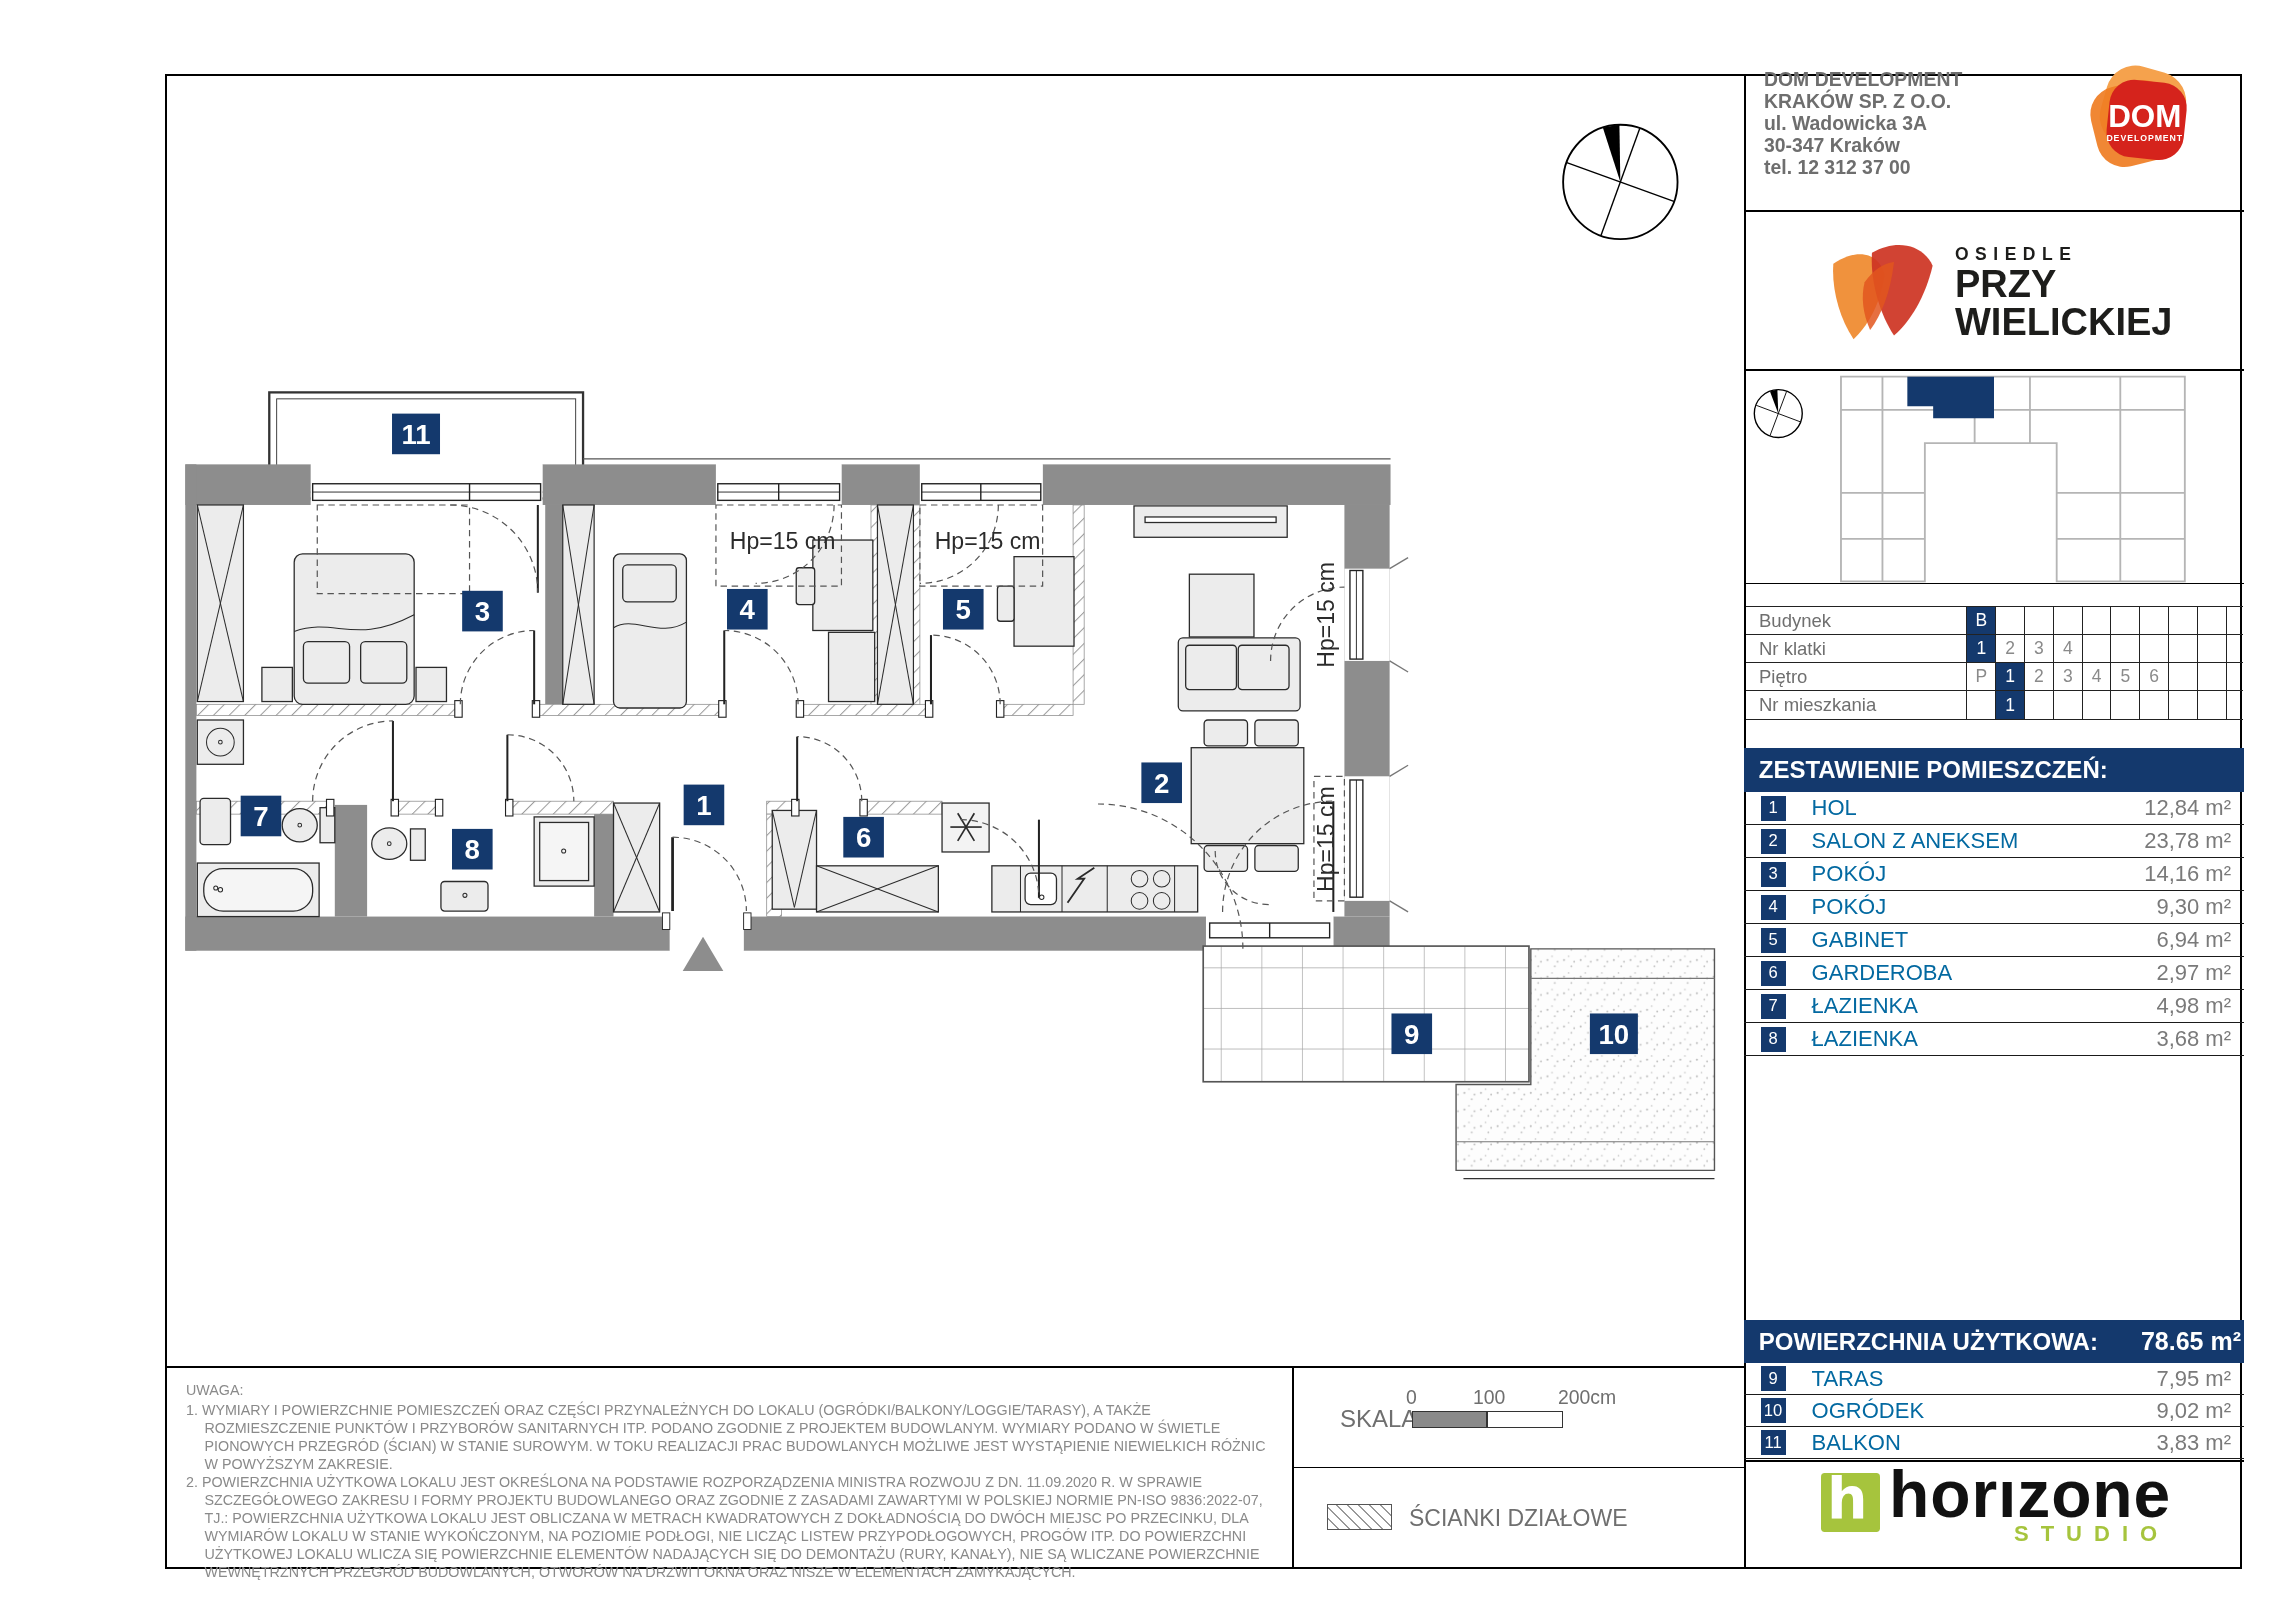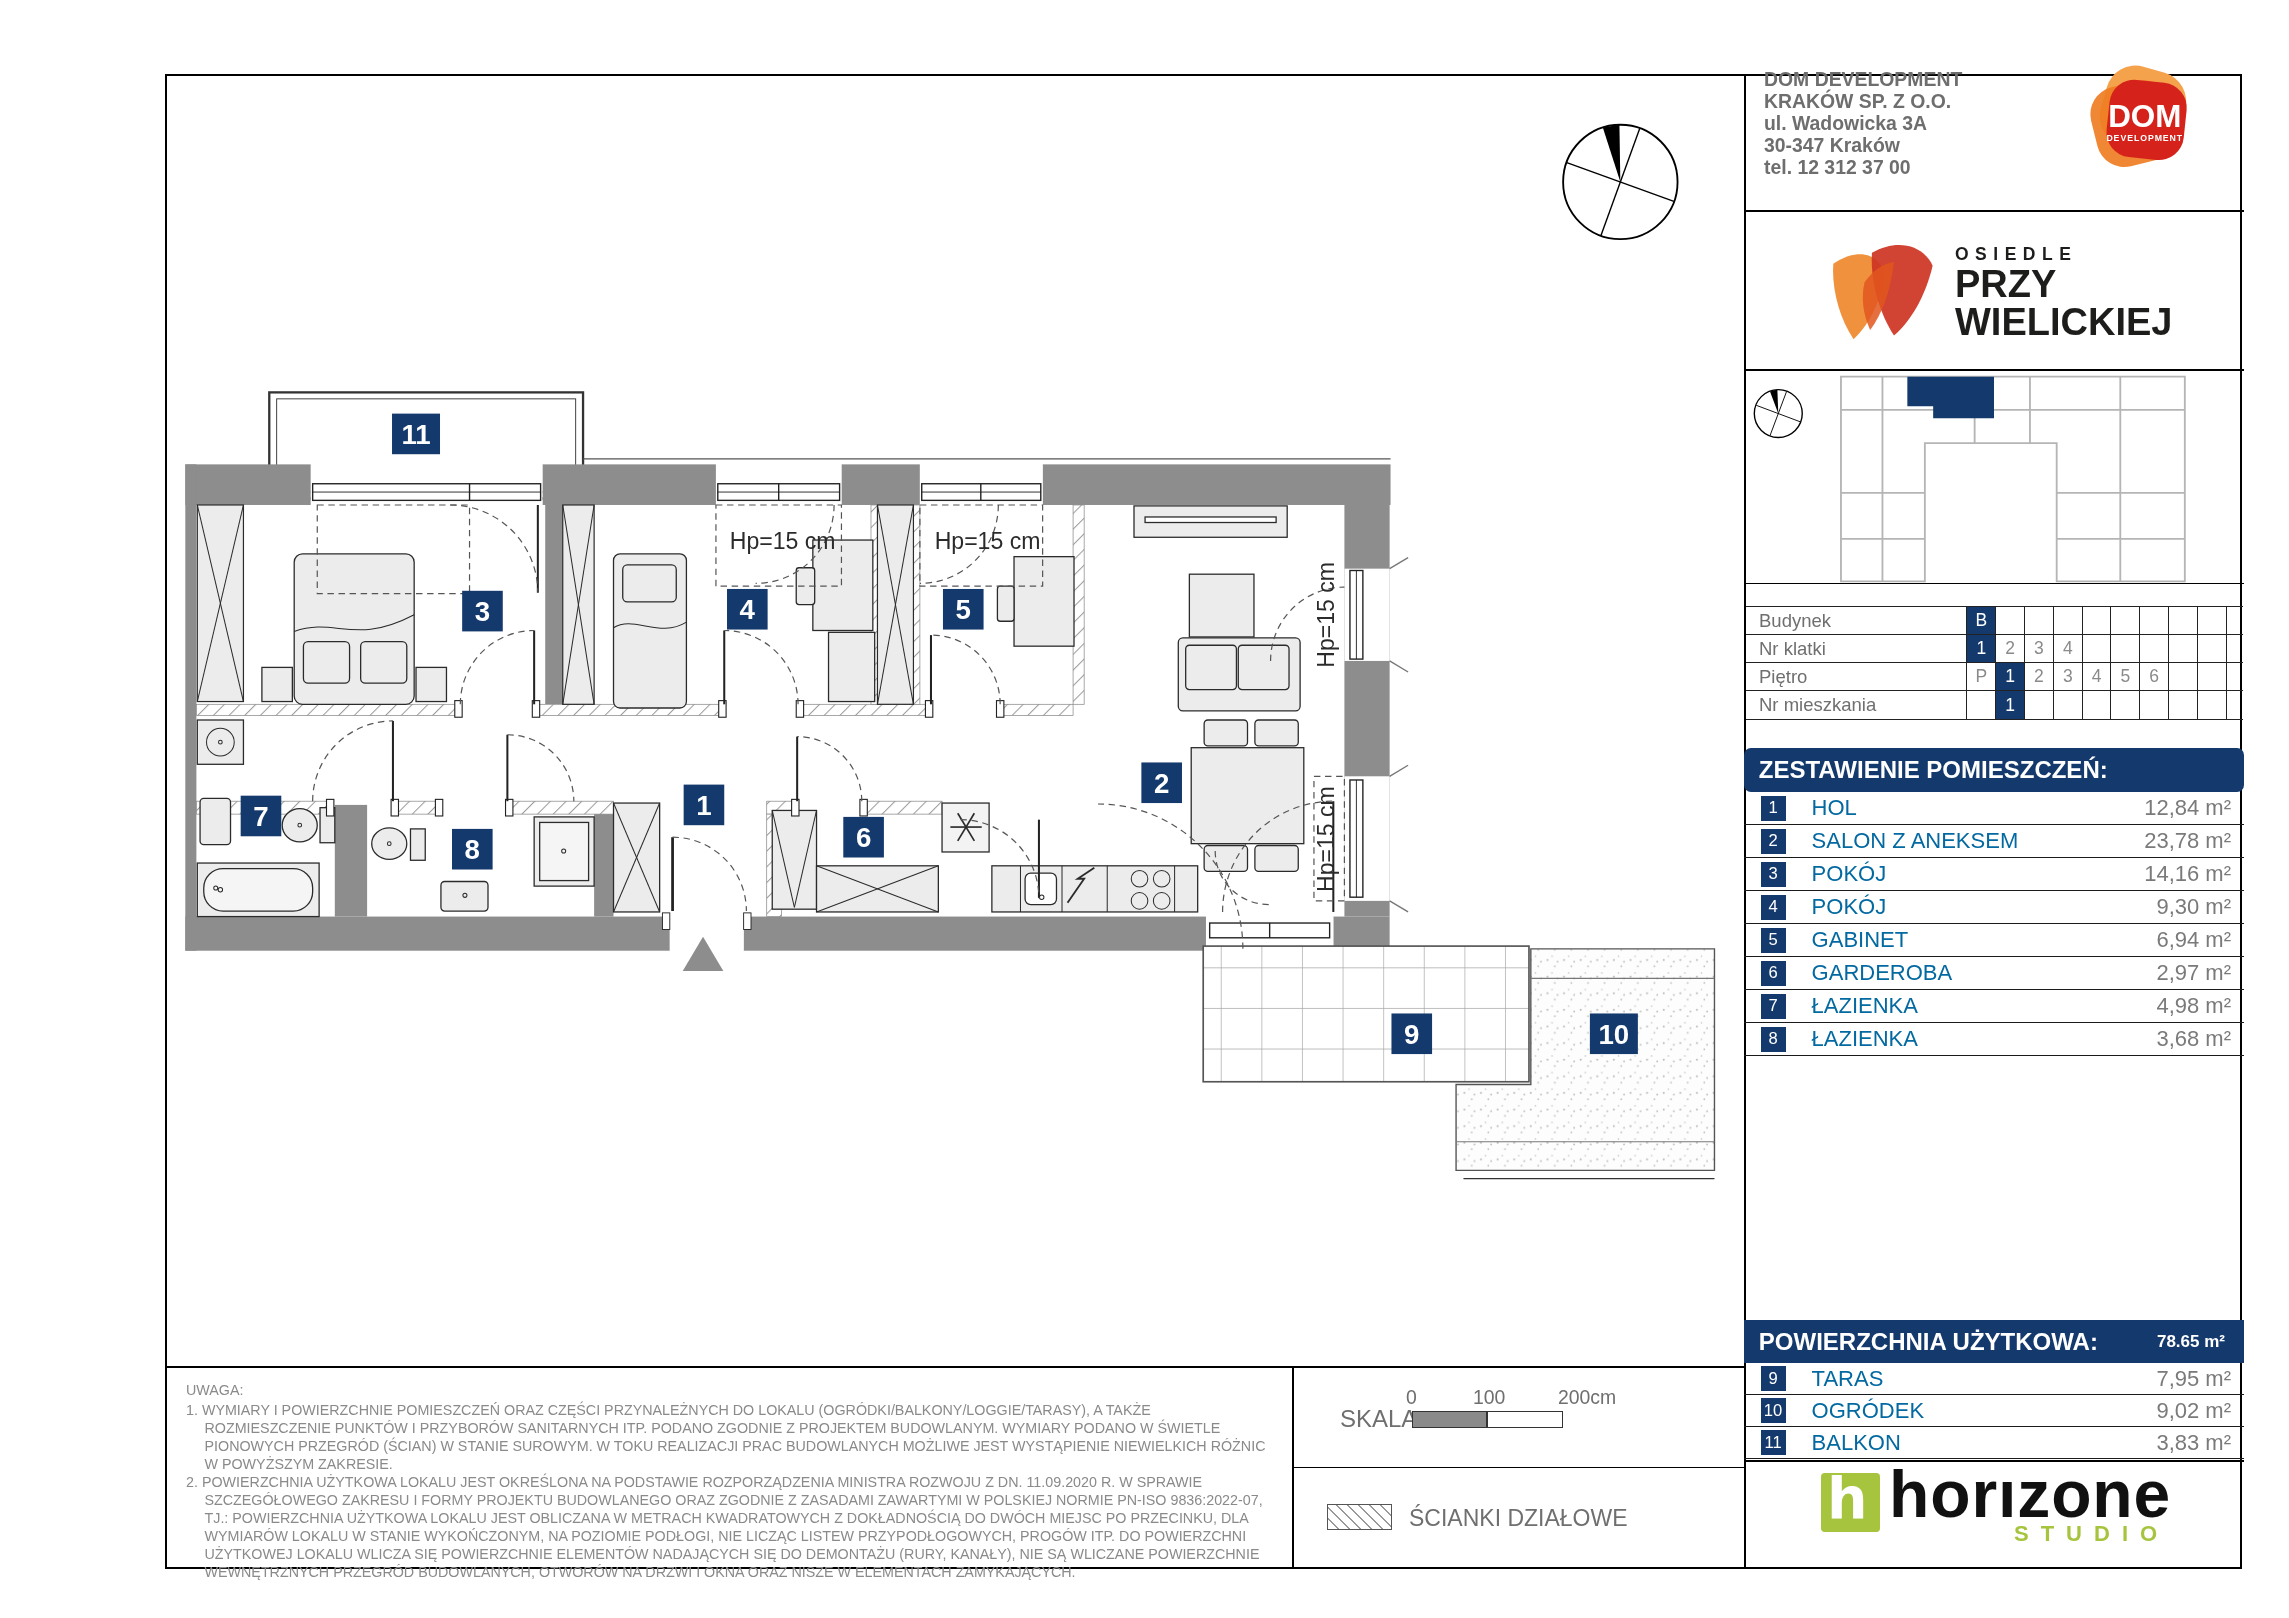--- a/index.html
+++ b/index.html
@@ -17,28 +17,28 @@
   #estate-text .big{font-size:38px;font-weight:800;letter-spacing:0px;line-height:38px;}
   
   #loc-table{left:1746px;top:606px;width:497px;border-top:0.9px solid #222;border-bottom:0.9px solid #222;}
   .loc-row{display:flex;height:28px;border-bottom:0.9px solid #222;box-sizing:border-box;}
   .loc-row:last-child{border-bottom:none;}
   .loc-label{width:222px;font-size:18.5px;color:#6f6f6f;display:flex;align-items:center;padding-left:13px;box-sizing:border-box;}
   .loc-cell{width:29px;border-left:0.9px solid #222;box-sizing:border-box;font-size:17.5px;color:#8a8a8a;
             display:flex;align-items:center;justify-content:center;}
   .loc-cell.hl{background:#14396d;color:#fff;}
   .navy-band{background:#14396d;color:#fff;font-weight:bold;font-size:24px;display:flex;align-items:center;}
-  #rooms-header{left:1744px;top:748px;width:500px;height:44px;padding-left:14.8px;box-sizing:border-box;border-radius:7px;}
+  #rooms-header{left:1744px;top:748px;width:500px;height:44px;padding-left:14.8px;box-sizing:border-box;}
   #rooms-list{left:1744px;top:792px;width:500px;}
   .room-row{display:flex;align-items:center;height:33px;border-bottom:0.9px solid #1a1a1a;box-sizing:border-box;}
   .room-no{width:25px;height:25px;background:#14396d;color:#fff;font-size:16.6px;display:flex;align-items:center;justify-content:center;margin-left:16.6px;flex:0 0 auto;}
   .room-name{color:#0369a1;font-size:22px;margin-left:26px;flex:1;}
   .room-area{color:#7a7a7a;font-size:22px;margin-right:13px;text-align:right;}
   #area-band{left:1744px;top:1320px;width:500px;height:43px;padding-left:14.8px;box-sizing:border-box;justify-content:space-between;}
-  #area-band .val{margin-right:19px;font-size:17px;text-align:center;}
+  #area-band .val{margin-right:3px;font-size:25px;text-align:center;}
   #outdoor-list{left:1744px;top:1363px;width:500px;}
   .out-row{height:32px;}
   #hz-line{left:1744px;top:1460px;width:500px;height:1.8px;background:#000;}
   
   #horizone{left:1804px;top:1469px;width:406px;height:92px;}
   #hz-sq{position:absolute;left:16.6px;top:3.7px;width:59px;height:59px;background:#a6c43d;border-radius:3.7px;}
   #hz-sq span{position:absolute;left:6.5px;top:-7.4px;color:#fff;font-weight:bold;font-size:57px;font-family:"DejaVu Sans",sans-serif;}
   #hz-name{position:absolute;left:85px;top:-13px;color:#111;font-weight:bold;font-size:66px;letter-spacing:0.9px;}
   #hz-sub{position:absolute;left:210px;top:52px;color:#a6c43d;font-size:22px;letter-spacing:12px;font-weight:600;}
   

